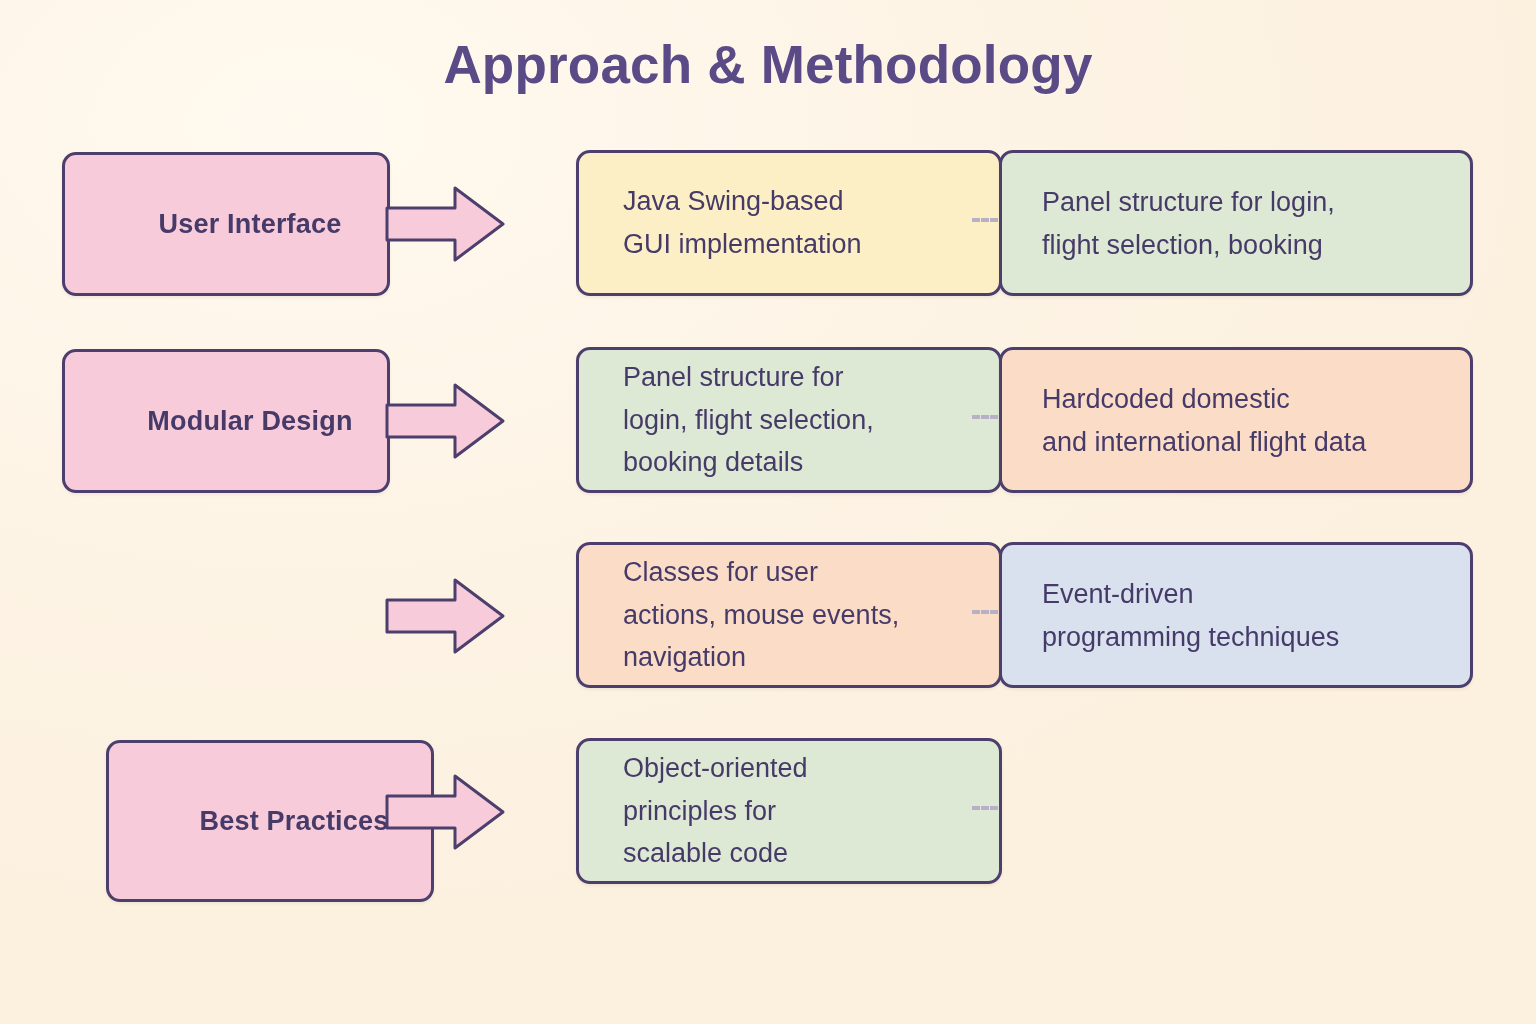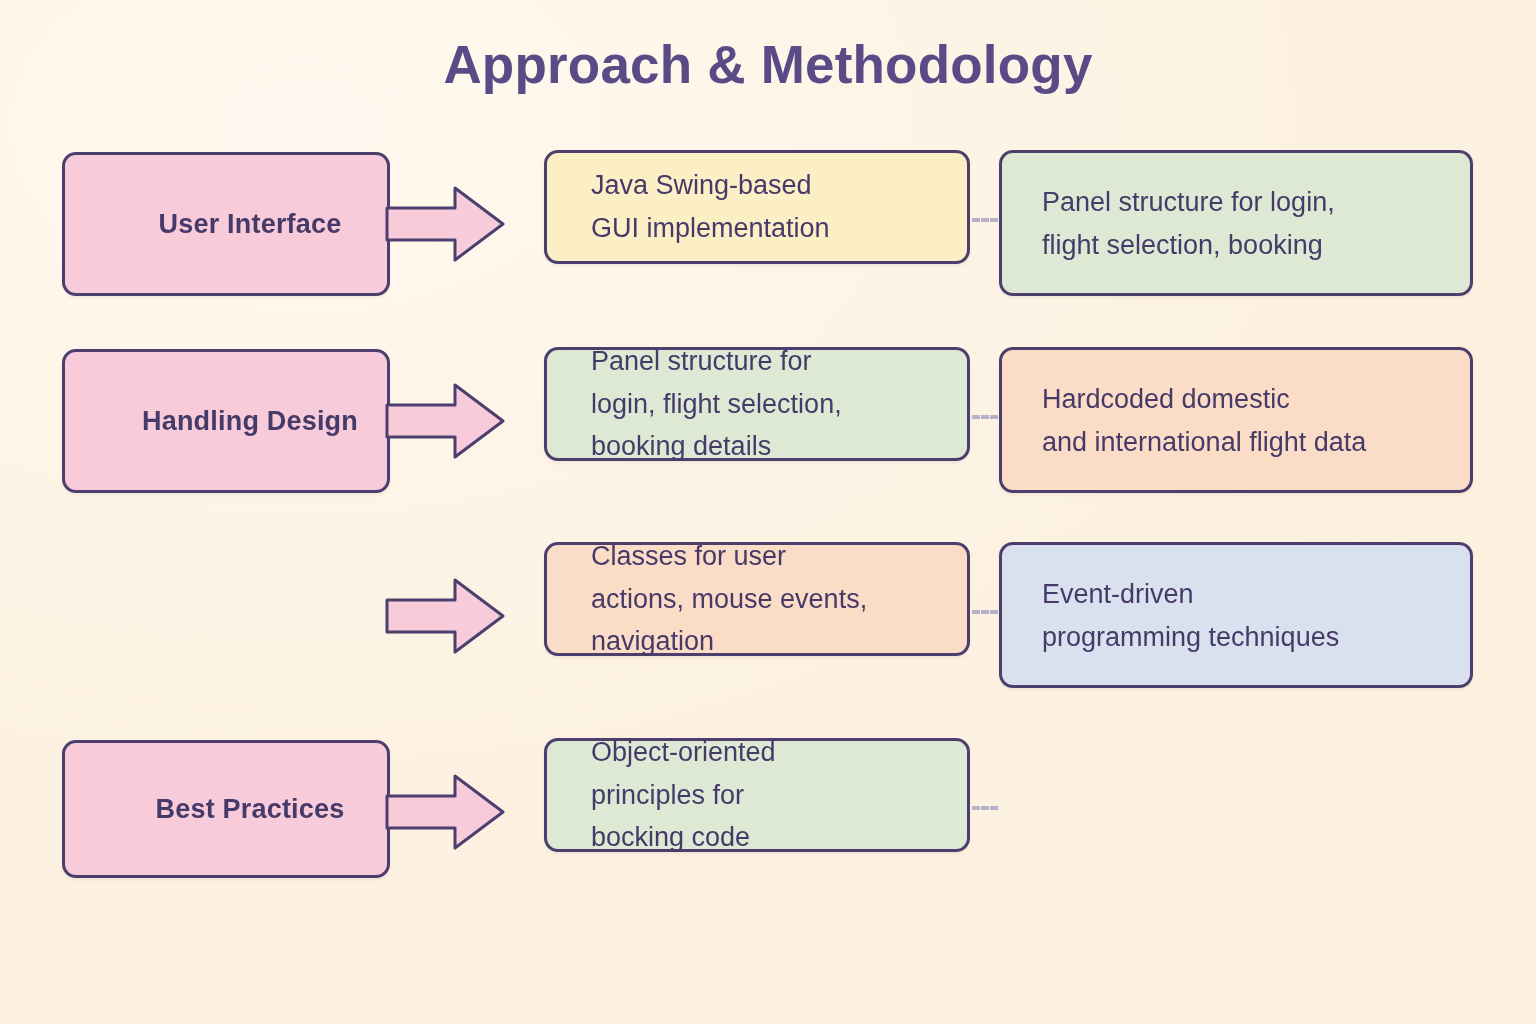--- a/index.html
+++ b/index.html
@@ -65,28 +65,28 @@
     top: 4px;
     width: 328px;
     height: 144px;
     background: #f8cbda;
     justify-content: center;
     font-size: 27px;
     font-weight: 600;
     letter-spacing: 0.2px;
     padding-left: 48px;
   }
-  .row.r3 .box.stage { height: 138px; }
+  .row.r3 .box.stage { height: 162px; margin-left: 44px; }
 
   
   .box.mid {
-    left: 544px;
+    left: 576px;
     top: 2px;
     width: 426px;
-    height: 114px;
+    height: 146px;
     padding: 0 0 0 44px;
     font-size: 27px;
     line-height: 1.58;
   }
   
   .box.right {
     left: 999px;
     top: 2px;
     width: 474px;
     height: 146px;
@@ -145,21 +145,21 @@
     </div>
     <div class="connector"></div>
     <div class="box right fill-green">
       <span class="box-text">Panel  structure for login,
 flight selection, booking</span>
     </div>
   </div>
 
   <div class="row r1">
     <div class="box stage fill-pink">
-      <span class="box-text">Handling Design</span>
+      <span class="box-text">Modular Design</span>
     </div>
     <div class="arrow">
       <svg width="122" height="84" viewBox="0 0 122 84">
         <path d="M2 26 L70 26 L70 6 L118 42 L70 78 L70 58 L2 58 Z" fill="#f8cbda" stroke="#4c3f6d" stroke-width="3" stroke-linejoin="round" stroke-linecap="round"></path>
       </svg>
     </div>
     <div class="box mid fill-green">
       <span class="box-text">Panel structure for
 login, flight selection,
 booking details</span>
@@ -194,18 +194,18 @@
       <span class="box-text">Best Practices</span>
     </div>
     <div class="arrow">
       <svg width="122" height="84" viewBox="0 0 122 84">
         <path d="M2 26 L70 26 L70 6 L118 42 L70 78 L70 58 L2 58 Z" fill="#f8cbda" stroke="#4c3f6d" stroke-width="3" stroke-linejoin="round" stroke-linecap="round"></path>
       </svg>
     </div>
     <div class="box mid fill-green">
       <span class="box-text">Object-oriented
 principles for
-bocking code</span>
+scalable code</span>
     </div>
     <div class="connector"></div>
   </div>
 
 </div>
 
 </body></html>

